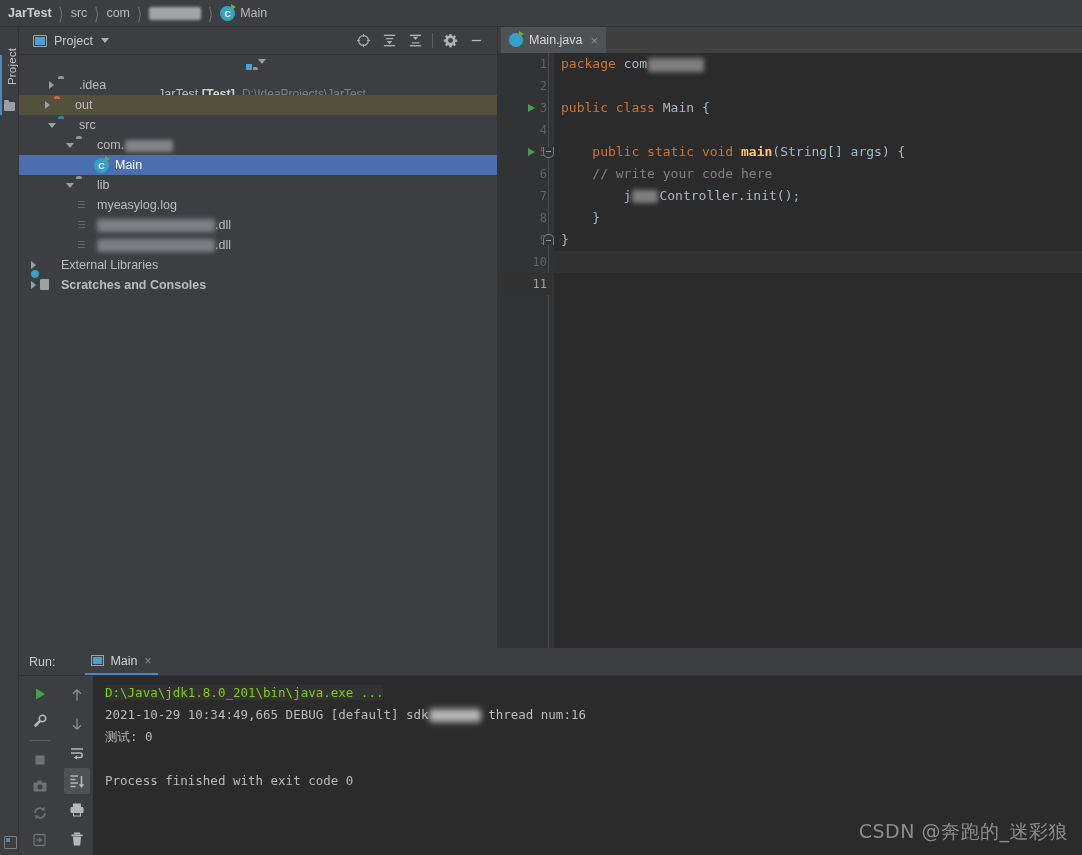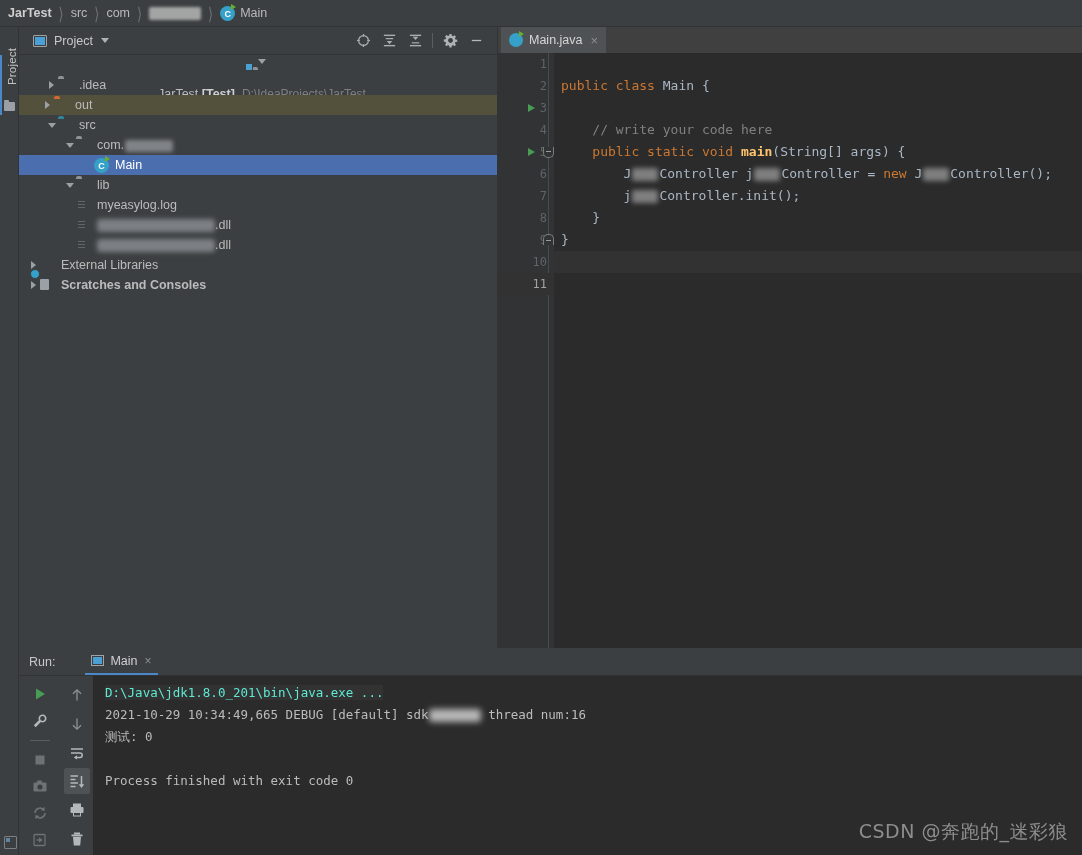--- a/index.html
+++ b/index.html
@@ -275,21 +275,21 @@
   .tbtn { width: 26px; height: 26px; display:flex; align-items:center; justify-content:center; margin-bottom: 3px; }
   .tbtn.active { background: #4e5254; border-radius: 2px; }
   .tsep { width: 20px; height: 1px; background: #5a5d5f; margin: 4px 0 7px 0; }
 
   .console {
     position: absolute; left: 74px; top: 0; right: 0; bottom: 0;
     background: #2b2b2b; font-family: "DejaVu Sans Mono", monospace;
     font-size: 12.5px; color: #bbbbbb; padding: 6px 0 0 12px; box-sizing: border-box;
   }
   .cline { height: 22px; line-height: 22px; white-space: pre; }
-  .cline .dim { color: #5eead4; background: #323232; }
+  .cline .dim { color: #84cc16; background: #323232; }
   .blur-console { display:inline-block;width:52px;height:13px;background:#d0d0d0;filter:blur(3px);opacity:.85;vertical-align:middle;border-radius:3px;}
 
   .watermark {
     position: absolute; right: 14px; bottom: 10px;
     font-size: 19px; color: #8d8d8d; letter-spacing: .5px;
     font-family: "DejaVu Sans", sans-serif;
   }
   svg { display: block; }
 </style>
 </head>
@@ -481,26 +481,26 @@
           <div class="gutter-line">6</div>
           <div class="gutter-line">7</div>
           <div class="gutter-line">8</div>
           <div class="gutter-line">9</div>
           <div class="gutter-line">10</div>
           <div class="gutter-line cur">11</div>
           <span class="fold-marker open" style="top: 94px;"></span>
           <span class="fold-marker close" style="top: 181px;"></span>
         </div>
       <div class="codelines" id="codelines">
+          <div class="cl"><span class="kw">package </span><span class="id">com</span><span class="blur-inline blur-pkg"></span></div>
           <div class="cl">&nbsp;</div>
           <div class="cl"><span class="kw">public class </span><span class="id">Main</span><span class="punc"> {</span></div>
           <div class="cl">&nbsp;</div>
+          <div class="cl"><span class="kw">    public static void </span><span class="fn">main</span><span class="id">(String[] args) {</span></div>
           <div class="cl"><span class="cmt">    // write your code here</span></div>
-          <div class="cl"><span class="kw">    public static void </span><span class="fn">main</span><span class="id">(String[] args) {</span></div>
-          <div class="cl"><span class="id">        J</span><span class="blur-inline blur-sm"></span><span class="id">Controller j</span><span class="blur-inline blur-sm"></span><span class="id">Controller = </span><span class="kw">new </span><span class="id">J</span><span class="blur-inline blur-sm"></span><span class="id">Controller();</span></div>
           <div class="cl"><span class="id">        j</span><span class="blur-inline blur-sm"></span><span class="id">Controller.init();</span></div>
           <div class="cl"><span class="punc">    }</span></div>
           <div class="cl"><span class="punc">}</span></div>
           <div class="cl cur">&nbsp;</div>
         </div>
     </div>
   </div>
 
   <div class="runpanel">
     <div class="run-header">

